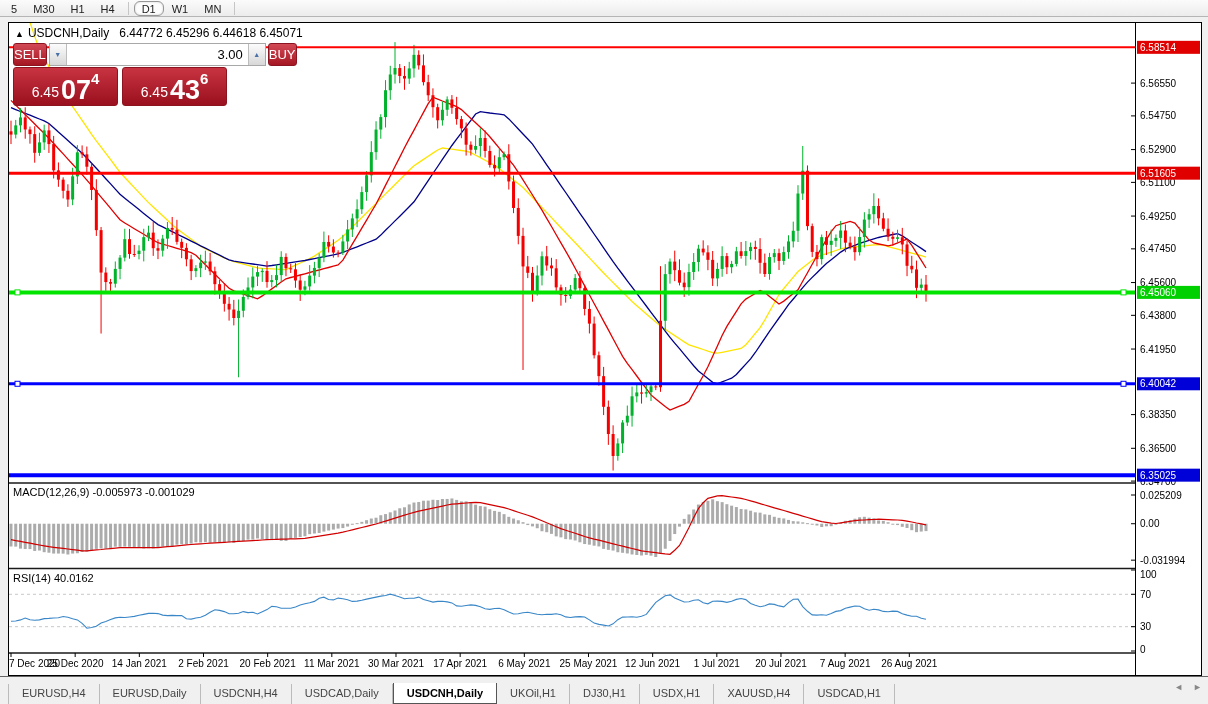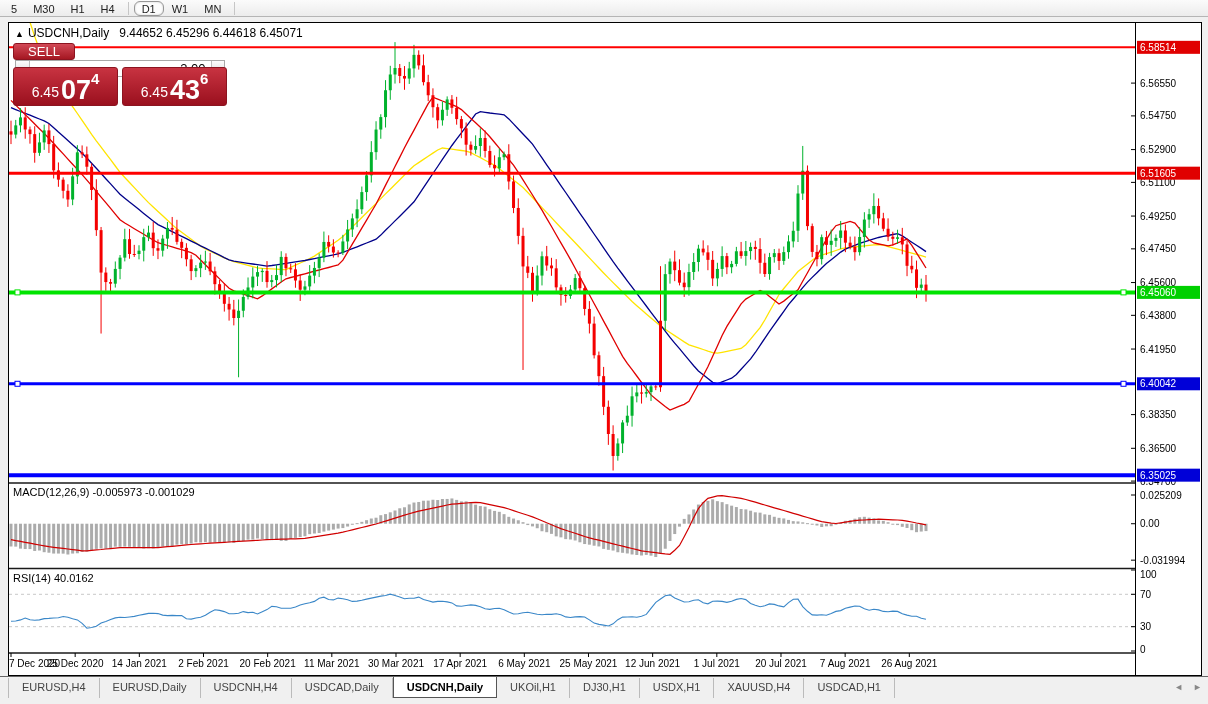--- a/index.html
+++ b/index.html
@@ -18,41 +18,41 @@
   .chart-window { position:absolute; left:8px; top:22px; width:1194px; height:654px;
     background:#fff; border:1px solid #000; }
   .chart-canvas { position:absolute; left:0; top:0; }
 
   .chart-title { position:absolute; left:6px; top:3px; font-size:12px; color:#000; white-space:nowrap; }
   .chart-title .tri { font-size:9px; margin-right:4px; }
   .chart-title .sym { margin-right:10px; }
 
   
   .one-click { position:absolute; left:4px; top:20px; width:214px; }
-  .oc-row1 { display:flex; height:23px;flex-direction:column; }
+  .oc-row1 { display:flex; height:23px; }
   .oc-btn { width:62px; height:23px; border:1px solid #8c1420; border-radius:3px;
     background:linear-gradient(#d24956,#a51722); color:#fff; font-size:13px;
     display:flex; align-items:center; justify-content:center; }
   .oc-spin { flex:1; display:flex; margin:0 2px; border:1px solid #a8a8a8; background:#ef4444; }
   .oc-spin-btn { width:17px; background:linear-gradient(#fcfcfc,#d8d8d8); border-right:1px solid #bdbdbd;
     display:flex; align-items:center; justify-content:center; font-size:7px; color:#4a72a8; }
   .oc-spin-btn.up { border-right:none; border-left:1px solid #bdbdbd; }
   .oc-vol { flex:1; border:none; outline:none; text-align:right; font-size:13px; padding-right:5px;
     font-family:"Liberation Sans",sans-serif; color:#000; }
   .oc-row2 { display:flex; margin-top:1px; gap:4px; }
   .oc-price { width:106px; height:39px; border:1px solid #8c1420; border-radius:3px;
     background:linear-gradient(#c83341,#9a101e); color:#fff;
     display:flex; align-items:flex-end; justify-content:center; padding-bottom:3px; }
   .oc-small { font-size:14px; margin-right:2px; line-height:1; padding-bottom:3px; }
   .oc-big { font-size:27px; font-weight:bold; line-height:0.85; }
   .oc-sup { font-size:15px; font-weight:bold; line-height:1; align-self:flex-start; margin-top:3px; }
 
   
   .tab-bar { position:absolute; left:0; top:676px; width:1208px; height:28px;
-    background:#f0f0f0; border-top:1px solid #666; display:flex; align-items:flex-start; }
+    background:#f0f0f0; border-top:1px solid #666; display:flex; align-items:flex-end; }
   .tabs { display:flex; margin-left:8px; }
   .tab { padding:3px 13px 4px 13px; font-size:11px; color:#444; border-right:1px solid #bbb; margin-top:1px; white-space:nowrap; }
   .tab:first-child { border-left:1px solid #bbb; }
   .tab.active { background:#fff; color:#000; font-weight:bold; border:1px solid #555; border-top:none; margin-top:0; padding-top:4px; }
   .tab-scroll { position:absolute; right:6px; top:5px; display:flex; gap:10px; color:#888; font-size:9px; }
   .tab-scroll span { cursor:default; }
 
   text { font-family:"Liberation Sans", sans-serif; }
   .axlbl { font-size:10px; fill:#000; }
   .badge-txt { font-size:10px; fill:#fff; }
@@ -780,21 +780,21 @@
         <line x1="771.9859747545581" y1="630" x2="771.9859747545581" y2="634" stroke="#000"></line>
         <text x="771.9859747545581" y="644" class="date-lbl" text-anchor="middle" fill="#000">20 Jul 2021</text>
         <line x1="836.1514726507713" y1="630" x2="836.1514726507713" y2="634" stroke="#000"></line>
         <text x="836.1514726507713" y="644" class="date-lbl" text-anchor="middle" fill="#000">7 Aug 2021</text>
         <line x1="900.3169705469845" y1="630" x2="900.3169705469845" y2="634" stroke="#000"></line>
         <text x="900.3169705469845" y="644" class="date-lbl" text-anchor="middle" fill="#000">26 Aug 2021</text>
       </g>
     </svg>
 
   <div class="chart-title">
-    <span class="tri">▲</span><span class="sym">USDCNH,Daily</span><span>9.44652 6.45296 6.44618 6.45071</span>
+    <span class="tri">▲</span><span class="sym">USDCNH,Daily</span><span>6.44772 6.45296 6.44618 6.45071</span>
   </div>
 
   <div class="one-click">
     <div class="oc-row1">
       <div class="oc-btn">SELL</div>
       <div class="oc-spin">
         <div class="oc-spin-btn">▼</div>
         <input class="oc-vol" value="3.00" style="">
         <div class="oc-spin-btn up">▲</div>
       </div>

